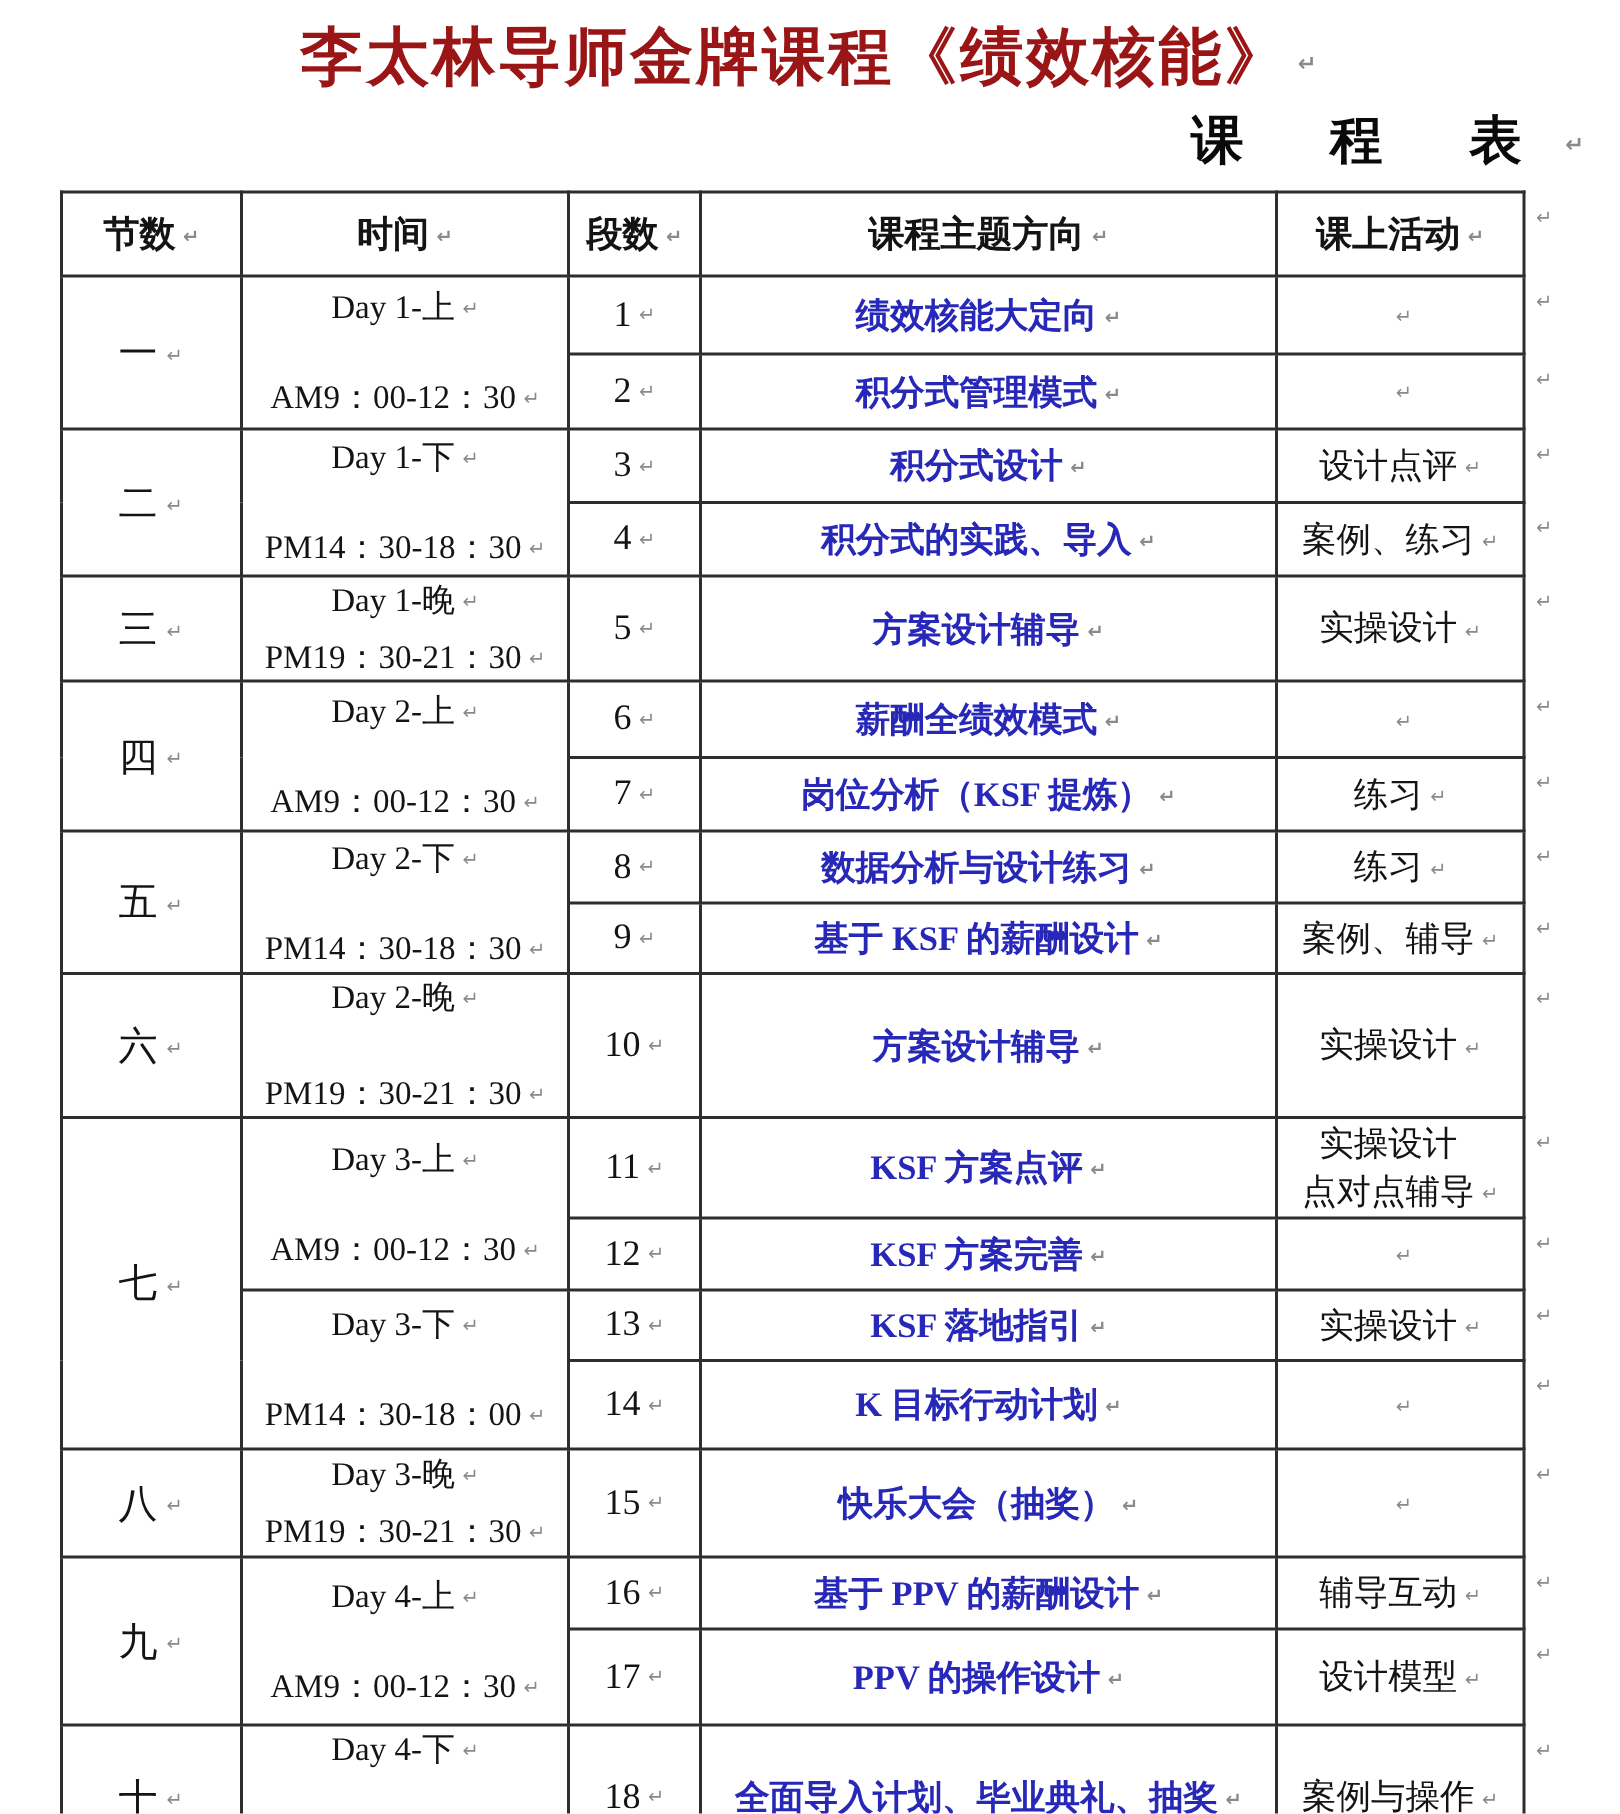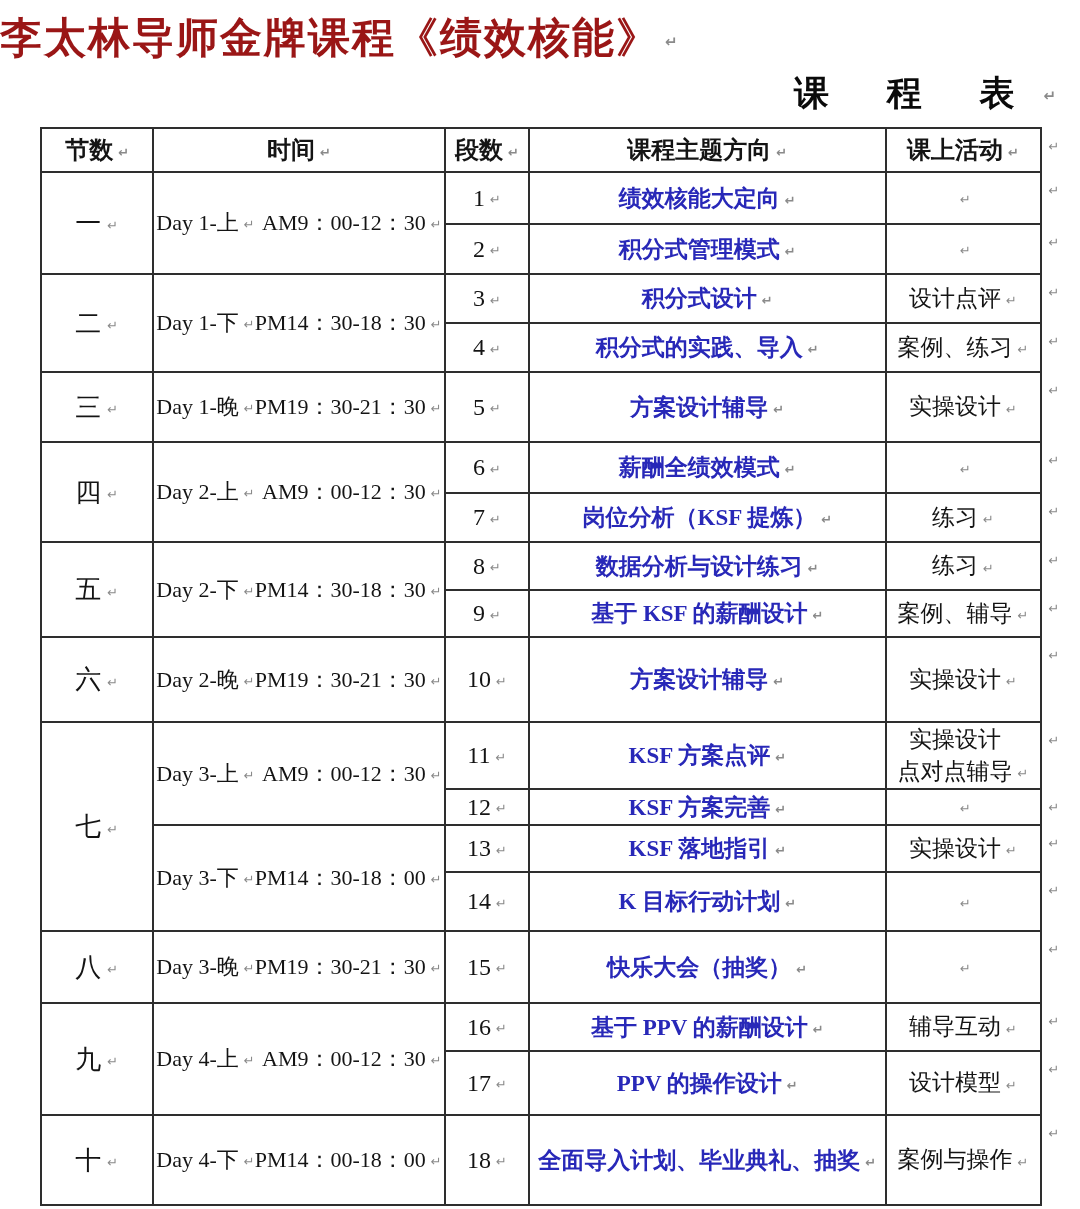--- a/index.html
+++ b/index.html
@@ -1,21 +1,21 @@
 <!DOCTYPE html>
 <html><head>
 <meta charset="utf-8">
 <style>
   html,body{margin:0;padding:0;background:#ffffff;}
   body{
     width:1080px;height:1209px;overflow:hidden;
     font-family:"Liberation Serif","DejaVu Serif",serif;color:#141414;
   }
   .title{
-    text-align:left;color:#9a1616;font-weight:bold;
+    text-align:center;color:#9a1616;font-weight:bold;
     font-size:42px;letter-spacing:2px;margin:10px 0 2px 0;
   }
   .subtitle{
     text-align:right;font-family:"Liberation Sans","DejaVu Sans",sans-serif;
     font-size:35px;font-weight:bold;letter-spacing:24px;text-indent:24px;
     margin:4px 0 10px 0;color:#0a0a0a;
   }
   table.sched{
     border-collapse:collapse;table-layout:fixed;
     margin-left:40px;
@@ -25,21 +25,21 @@
     padding:0 2px;overflow:hidden;
   }
   .sched th{font-size:24px;font-weight:bold;}
   td.sec{font-size:26px;letter-spacing:1px;}
   td.time{font-size:22px;}
   td.num{font-size:24px;}
   td.topic{color:#2828b8;font-size:23px;font-weight:700;}
   td.act{font-size:23px;}
   td.act .t{white-space:pre-line;line-height:1.35;display:inline-block;}
   td.out{border:none;vertical-align:top;text-align:left;padding-top:8px;}
-  .tblock{display:flex;flex-direction:row;align-items:center;justify-content:space-between;}
+  .tblock{display:flex;flex-direction:column;align-items:center;justify-content:center;}
   .tg-lg{row-gap:30px;}
   .tg-md{row-gap:34px;}
   .tg-sm{row-gap:8px;}
   .line{white-space:nowrap;}
   .mk{
     color:#8a8a8a;font-size:13px;margin-left:5px;vertical-align:middle;
     font-family:"DejaVu Sans",sans-serif;
   }
   .mk-head{font-size:15px;}
 </style>
@@ -53,21 +53,21 @@
   <colgroup>
     <col style="width:120px">
       <col style="width:218px">
       <col style="width:88px">
       <col style="width:384px">
       <col style="width:165px">
       <col style="width:40px">
   </colgroup>
 
   <tbody>
-      <tr style="height:44px">
+      <tr style="height:56px">
     <th><span class="t">节数</span><span class="mk">↵</span></th>
     <th><span class="t">时间</span><span class="mk">↵</span></th>
     <th><span class="t">段数</span><span class="mk">↵</span></th>
     <th><span class="t">课程主题方向</span><span class="mk">↵</span></th>
     <th><span class="t">课上活动</span><span class="mk">↵</span></th>
     <td class="out"><span class="mk">↵</span></td>
   </tr>
 
   <tr style="height:52px">
     <td class="sec" rowspan="2"><span class="t">一</span><span class="mk">↵</span></td>
@@ -184,21 +184,21 @@
       <div class="line"><span class="t">Day 3-上</span><span class="mk">↵</span></div>
       <div class="line"><span class="t">AM9：00-12：30</span><span class="mk">↵</span></div>
     </div>
         </td>
     <td class="num"><span class="t">11</span><span class="mk">↵</span></td>
     <td class="topic"><span class="t">KSF 方案点评</span><span class="mk">↵</span></td>
     <td class="act"><span class="t">实操设计
 点对点辅导</span><span class="mk">↵</span></td>
     <td class="out"><span class="mk">↵</span></td>
   </tr>
-  <tr style="height:36px">
+  <tr style="height:48px">
     <td class="num"><span class="t">12</span><span class="mk">↵</span></td>
     <td class="topic"><span class="t">KSF 方案完善</span><span class="mk">↵</span></td>
     <td class="act"><span class="t"></span><span class="mk">↵</span></td>
     <td class="out"><span class="mk">↵</span></td>
   </tr>
   <tr style="height:47px">
     <td class="time" rowspan="2">
           <div class="tblock tg-lg">
       <div class="line"><span class="t">Day 3-下</span><span class="mk">↵</span></div>
       <div class="line"><span class="t">PM14：30-18：00</span><span class="mk">↵</span></div>

